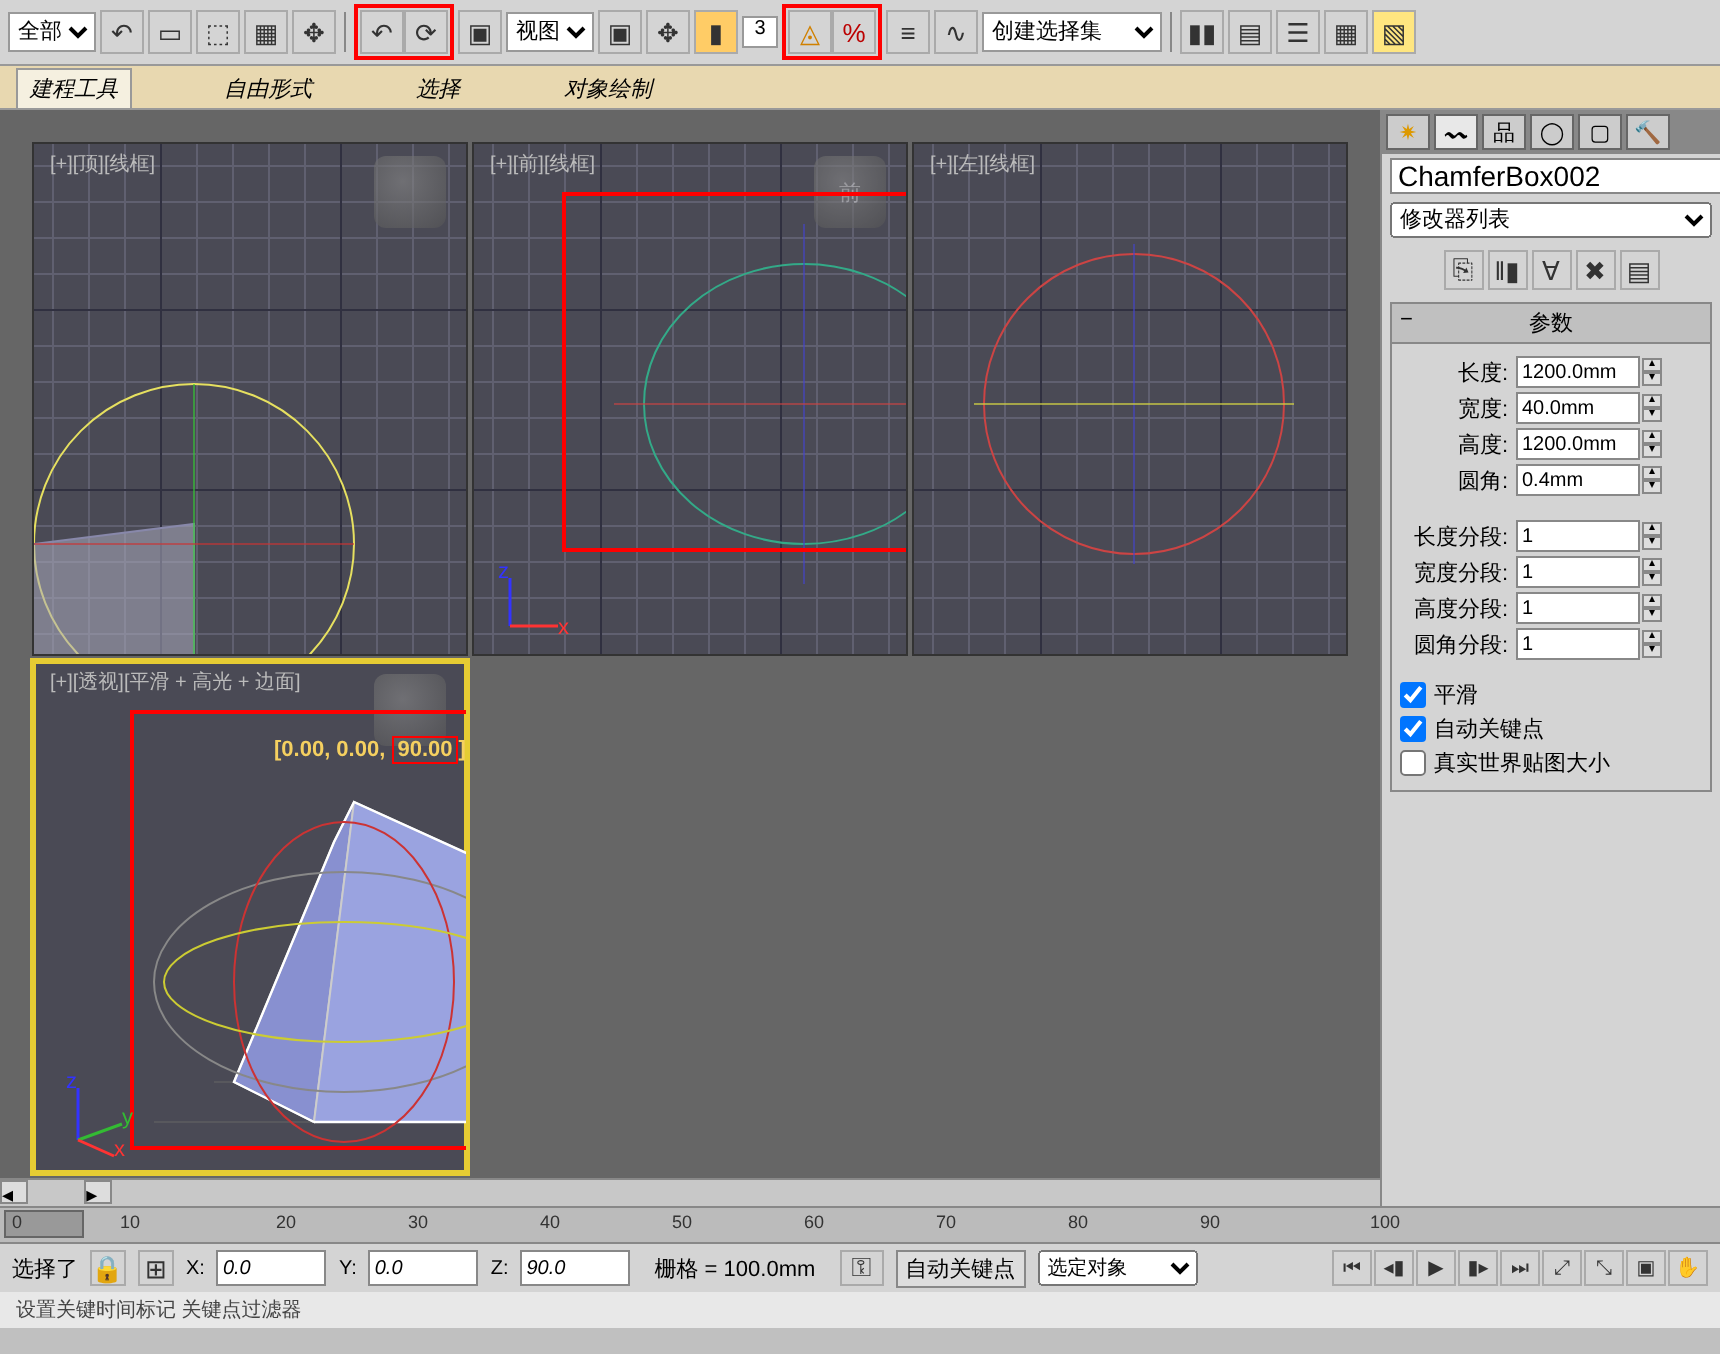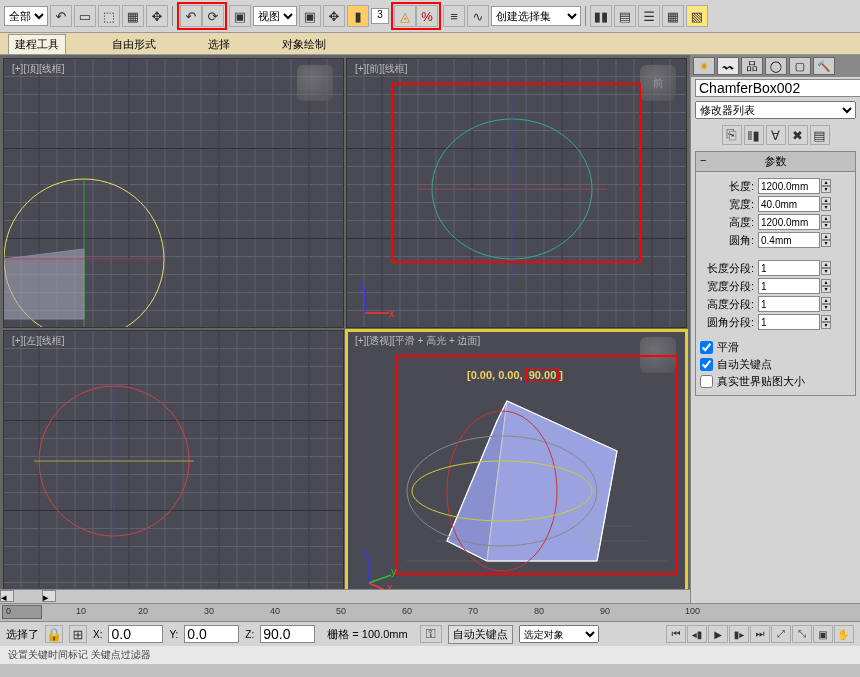--- a/index.html
+++ b/index.html
@@ -9,26 +9,26 @@
 .toolbar { height: 30px; background: #d4d4d4; display: flex; align-items: center; padding: 16px 4px; gap: 2px; border-bottom: 1px solid #999; }
 .toolbar select { height: 20px; font-size: 11px; background: #fff; border: 1px solid #999; }
 .tb-btn { width: 22px; height: 22px; background: #d4d4d4; border: 1px solid #aaa; display: inline-flex; align-items: center; justify-content: center; cursor: pointer; font-size: 13px; color: #333; }
 .tb-spin { width: 18px; height: 16px; display: inline-block; text-align: center; border: 1px solid #999; background: #fff; font-size: 10px; }
 .redbox { border: 2px solid #f00 !important; }
 .orange { background: #ffcc66; }
 .yellow { background: #ffe680; }
 
 
 .tabstrip { height: 22px; background: #e8d8b0; display: flex; align-items: flex-end; padding: 0 8px; gap: 40px; border-bottom: 1px solid #999; }
-.tab { padding: 2px 6px; cursor: pointer; }
+.tab { padding: 2px 6px; cursor: pointer; font-style: italic; }
 .tab.active { background: #f5f0e0; border: 1px solid #999; border-bottom: 0; }
 
 
 .main { display: flex; height: 548px; }
-.viewports { flex: 1; display: grid; grid-template-columns: 1fr 1fr; grid-template-rows: 1fr 1fr; gap: 2px; background: #666; padding: 3px; position: relative; }
+.viewports { flex: 1; display: grid; grid-template-columns: 1fr 1fr 1fr; grid-template-rows: 1fr 1fr; gap: 2px; background: #666; padding: 16px; position: relative; }
 .viewport { background: #4a4a55; position: relative; overflow: hidden; border: 1px solid #333; }
 .viewport.active { outline: 3px solid #e6cc33; outline-offset: -2px; }
 .vp-label { position: absolute; top: 3px; left: 8px; color: #bbb; font-size: 10px; }
 .vp-gizmo { position: absolute; bottom: 6px; left: 10px; pointer-events: none; }
 
 
 .redsel { position: absolute; border: 2px solid #f00; pointer-events: none; }
 .coord-txt { position: absolute; color: #f5d060; font-size: 10px; font-weight: bold; }
 .coord-val-box { border: 1px solid #f00; padding: 0 2px; }
 
@@ -60,21 +60,21 @@
 .chk-row { display: flex; align-items: center; margin: 2px 0; }
 .chk-row input { margin-right: 4px; }
 
 
 .timeline { height: 18px; background: #bbb; border-top: 1px solid #888; position: relative; }
 .tl-tick { position: absolute; top: 2px; font-size: 9px; color: #333; }
 .tl-slider { position: absolute; left: 2px; top: 1px; width: 40px; height: 14px; background: #999; border: 1px solid #666; }
 
 
 .statusbar { height: 25px; background: #d4d4d4; display: flex; align-items: center; padding: 2px 6px; gap: 6px; border-top: 1px solid #888; }
-.statusbar input { width: 55px; height: 18px; font-size: 14px; padding: 0 2px; border: 1px solid #888; }
+.statusbar input { width: 55px; height: 18px; font-size: 10px; padding: 0 2px; border: 1px solid #888; font-style: italic; }
 .statusbar label { font-size: 10px; }
 .statusbar select { height: 18px; font-size: 10px; }
 .play-btns { display: flex; gap: 1px; margin-left: auto; }
 .play-btns .tb-btn { width: 20px; height: 18px; font-size: 10px; }
 .statusbar2 { height: 18px; background: #e8e8e8; padding: 2px 8px; font-size: 10px; color: #444; }
 
 .divider-v { width: 1px; height: 20px; background: #888; margin: 0 2px; }
 
 
 .grid-bg { position: absolute; inset: 0; background-image:
@@ -326,21 +326,21 @@
             <span>真实世界贴图大小</span>
           </div>
       </div>
     </div>
   </div>
 </div>
 
 <div class="timeline">
   <div class="tl-slider"></div>
 <span class="tl-tick" style="left: 6px;">0</span>
-    <span class="tl-tick" style="left: 76px;">10</span>
+    <span class="tl-tick" style="left: 60px;">10</span>
     <span class="tl-tick" style="left: 138px;">20</span>
     <span class="tl-tick" style="left: 204px;">30</span>
     <span class="tl-tick" style="left: 270px;">40</span>
     <span class="tl-tick" style="left: 336px;">50</span>
     <span class="tl-tick" style="left: 402px;">60</span>
     <span class="tl-tick" style="left: 468px;">70</span>
     <span class="tl-tick" style="left: 534px;">80</span>
     <span class="tl-tick" style="left: 600px;">90</span>
     <span class="tl-tick" style="left: 685px;">100</span>
   </div>

